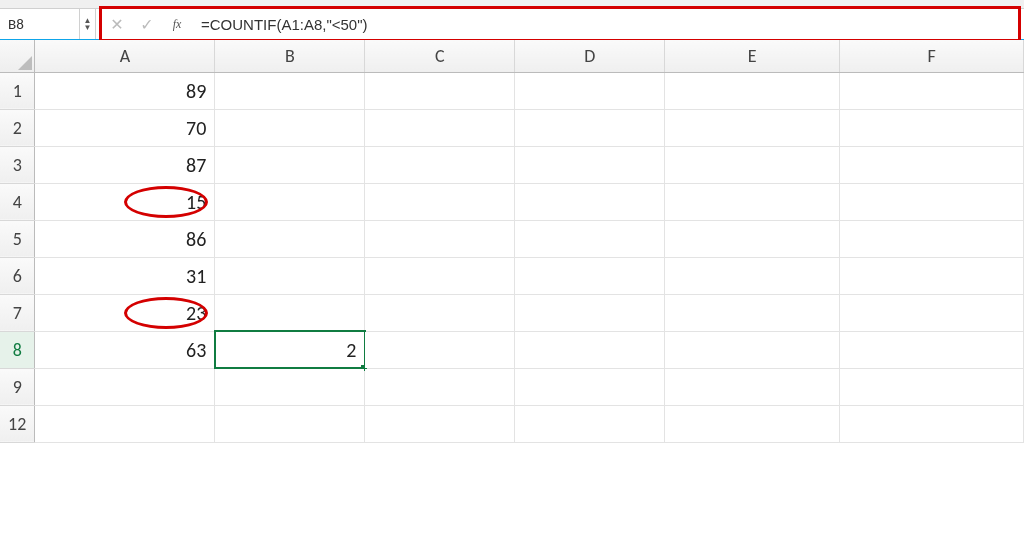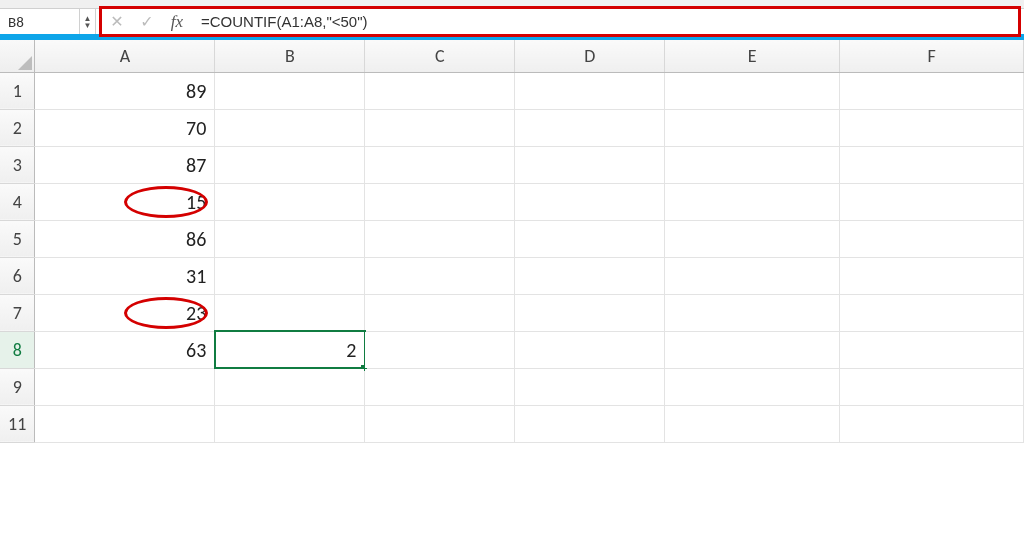--- a/index.html
+++ b/index.html
@@ -12,21 +12,21 @@
     }
     .top-strip {
       height: 8px;
       background: #f0f0f0;
     }
     .formula-bar-row {
       display: flex;
       align-items: stretch;
       height: 32px;
       border-top: 1px solid #d0d0d0;
-      border-bottom: 6px solid #0ea5e9;
+      border-bottom: 1px solid #0ea5e9;
       background: #fff;
       justify-content: flex-end;
     }
     .name-box {
       width: 80px;
       display: flex;
       align-items: center;
       padding: 0 8px;
       border-right: 1px solid #d0d0d0;
       background: #fff;
@@ -64,21 +64,21 @@
       display: flex;
       align-items: center;
       justify-content: center;
       font-size: 16px;
       color: #bbb;
     }
     .fx-label {
       font-style: italic;
       font-family: "Times New Roman", serif;
       color: #555;
-      font-size: 17px;
+      font-size: 12px;
       width: 30px;
       display: flex;
       align-items: center;
       justify-content: center;
     }
     .vsep {
       width: 1px;
       background: #d0d0d0;
       margin: 5px 0;
     }
@@ -297,21 +297,21 @@
         <tr>
           <th class="rowhead">9</th>
           <td class="cell"></td>
           <td class="cell"></td>
           <td class="cell"></td>
           <td class="cell"></td>
           <td class="cell"></td>
           <td class="cell"></td>
         </tr>
         <tr>
-          <th class="rowhead">11</th>
+          <th class="rowhead">12</th>
           <td class="cell"></td>
           <td class="cell"></td>
           <td class="cell"></td>
           <td class="cell"></td>
           <td class="cell"></td>
           <td class="cell"></td>
         </tr>
       </tbody>
   </table>
 </div>

